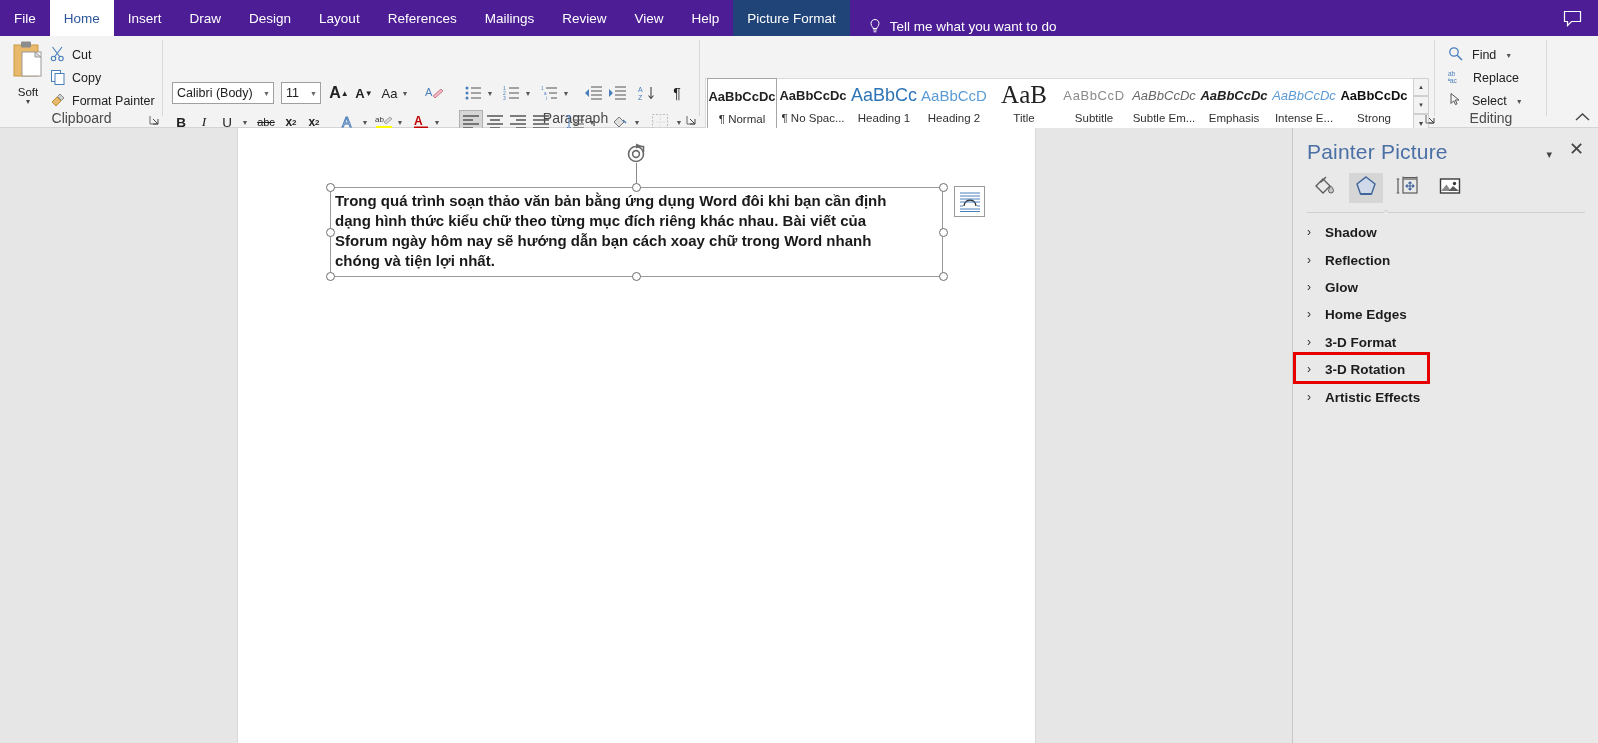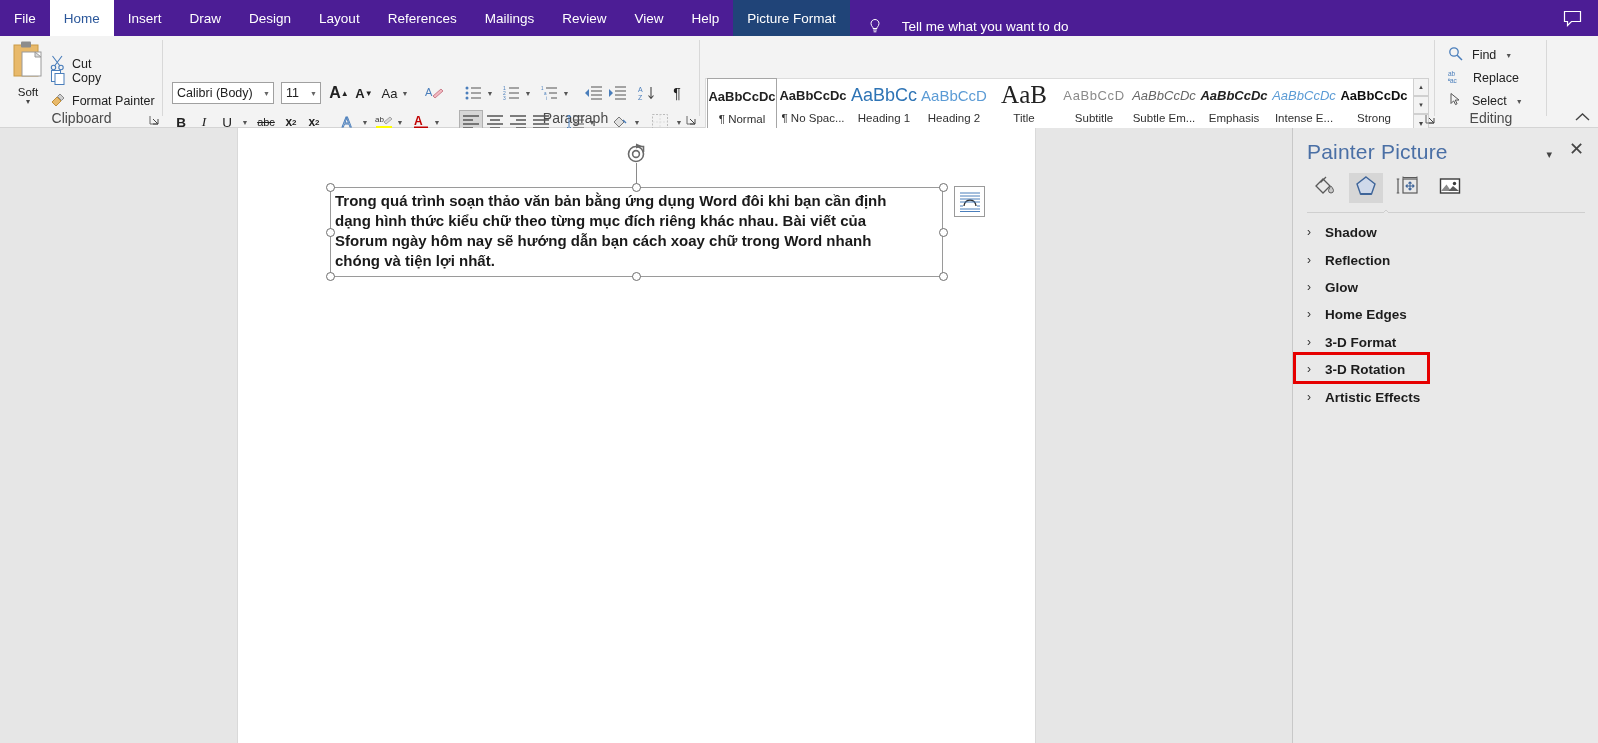--- a/index.html
+++ b/index.html
@@ -18,21 +18,21 @@
     display: flex; align-items: stretch;
   }
   .tab {
     display: flex; align-items: center; justify-content: center;
     padding: 0 14px; color: #ffffff; font-size: 13.5px;
     height: 36px; cursor: pointer; white-space: nowrap;
   }
   .tab.active { background: #ffffff; color: #2b579a; }
   .tab.contextual { background: #204478; }
   .tellme {
-    display: flex; align-items: center; gap: 20px;
+    display: flex; align-items: center; gap: 8px;
     padding: 0 12px 0 18px; color: #ffffff; font-size: 13.5px;
     height: 52px; white-space: nowrap;
   }
   .tellme .bulb { display: inline-block; width: 14px; height: 16px; }
   .tabbar-spacer { flex: 1; }
   .comment-icon {
     display: flex; align-items: center; padding: 0 16px; height: 36px;
   }
 
   
@@ -277,21 +277,21 @@
             <rect x="3" y="5" width="24" height="31" fill="#e8b96a" stroke="#c99a45"></rect>
             <rect x="10" y="1.5" width="10" height="6" rx="1" fill="#8c8c8c"></rect>
             <rect x="11" y="12" width="19" height="24" fill="#ffffff" stroke="#9a9a9a"></rect>
             <path d="M24 12l6 5h-6z" fill="#dcdcdc" stroke="#9a9a9a"></path>
           </svg>
         </span>
         <span class="lbl">Soft</span>
         <span class="caret">▾</span>
       </div>
 
-      <div class="clip-item" style="top:17px;">
+      <div class="clip-item" style="top:8px;">
         <span>
           <svg width="16" height="16" viewBox="0 0 16 16">
               <circle cx="3.5" cy="12.5" r="2.2" fill="none" stroke="#4a7ebb" stroke-width="1.1"></circle>
               <circle cx="11" cy="12.5" r="2.2" fill="none" stroke="#4a7ebb" stroke-width="1.1"></circle>
               <path d="M4.5 11L12 1M10 11L2.5 1" stroke="#4a7ebb" stroke-width="1.1" fill="none"></path>
             </svg>
         </span>
         <span>Cut</span>
       </div>
 

